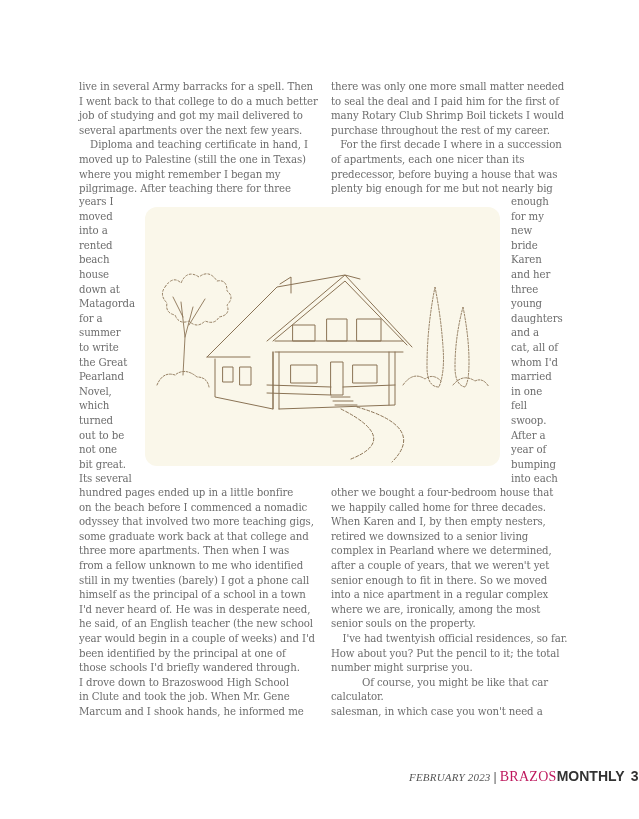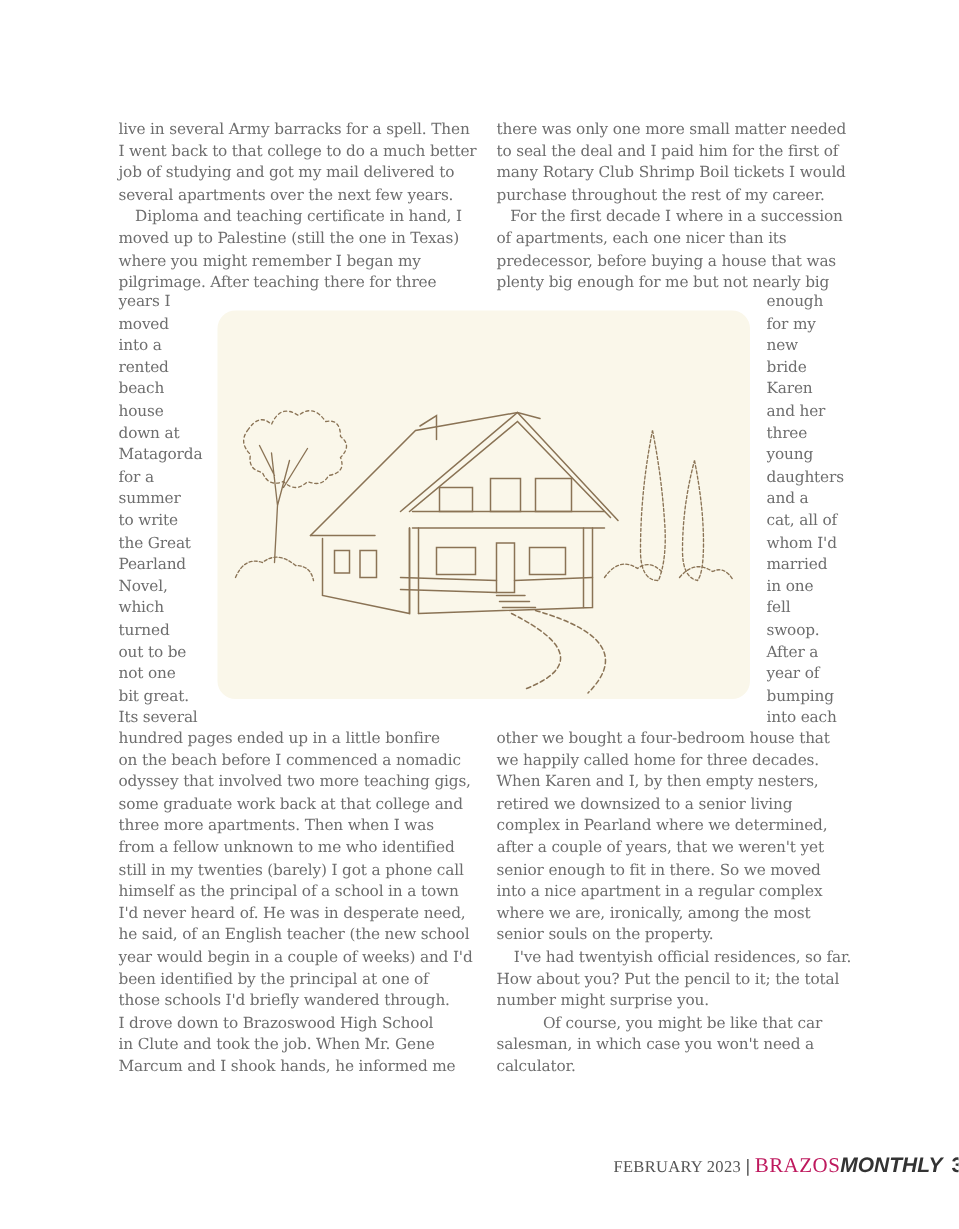--- a/index.html
+++ b/index.html
@@ -19,24 +19,24 @@
   #col-right-bottom { left: 331px; top: 486px; width: 240px; }
   .illus {
     position: absolute; left: 145px; top: 207px; width: 355px; height: 259px;
     background: #faf7ea; border-radius: 12px; overflow: hidden;
   }
   .illus svg { width: 100%; height: 100%; display: block; }
   .footer {
     position: absolute; left: 409px; top: 768px; font-size: 12px; color: #444;
     white-space: nowrap; display: flex; align-items: baseline; gap: 3px;
   }
-  .footer .month { font-family: "Liberation Serif", serif; font-size: 11px; letter-spacing: 0.2px; color: #555; }
+  .footer .month { font-family: "Liberation Serif", serif; font-size: 11px; letter-spacing: 0.2px; color: #555; font-style: italic; }
   .footer .sep { font-family: "Liberation Sans", sans-serif; font-size: 12px; color: #555; }
   .footer .brand1 { font-family: "Liberation Serif", serif; font-size: 14px; letter-spacing: 0.3px; color: #be185d; }
-  .footer .brand2 { font-family: "Liberation Sans", sans-serif; font-weight: bold; font-size: 14px; margin-left: -3px; color: #333; font-style: italic; }
+  .footer .brand2 { font-family: "Liberation Sans", sans-serif; font-weight: bold; font-size: 14px; margin-left: -3px; color: #333; }
   .footer .page { font-family: "Liberation Sans", sans-serif; font-weight: bold; font-size: 14px; margin-left: 3px; color: #333; }
 </style>
 </head>
 <body>
 
 <div id="col-left" class="col">
   <span class="ln">live in several Army barracks for a spell. Then</span>
   <span class="ln">I went back to that college to do a much better</span>
   <span class="ln">job of studying and got my mail delivered to</span>
   <span class="ln">several apartments over the next few years.</span>
@@ -130,22 +130,22 @@
   <span class="ln">complex in Pearland where we determined,</span>
   <span class="ln">after a couple of years, that we weren't yet</span>
   <span class="ln">senior enough to fit in there. So we moved</span>
   <span class="ln">into a nice apartment in a regular complex</span>
   <span class="ln">where we are, ironically, among the most</span>
   <span class="ln">senior souls on the property.</span>
   <span class="ln indent">I've had twentyish official residences, so far.</span>
   <span class="ln">How about you? Put the pencil to it; the total</span>
   <span class="ln">number might surprise you.</span>
   <span class="ln indent">Of course, you might be like that car</span>
+  <span class="ln">calculator.</span>
   <span class="ln">salesman, in which case you won't need a</span>
-  <span class="ln">calculator.</span>
 </div>
 
 <div class="illus">
   <svg viewBox="0 0 355 259" xmlns="http://www.w3.org/2000/svg" fill="none" stroke="#8a7355" stroke-width="1" stroke-linecap="round">
 
     <g stroke-width="0.9">
       <path d="M38 168 L40 130 L36 95 M40 130 L48 100 M38 110 L28 90 M44 118 L60 92"></path>
       <path d="M20 80 q8 -12 16 -4 q6 -14 18 -6 q10 -8 18 4 q10 -2 10 10 q8 6 0 14 q4 10 -8 12 q-4 8 -14 4 q-8 8 -16 0 q-10 4 -14 -6 q-10 -2 -8 -12 q-8 -8 -2 -16z" stroke-dasharray="2 2"></path>
       <path d="M12 178 q6 -14 18 -10 q10 -8 22 2 q10 0 12 10" stroke-dasharray="2 1.5"></path>
     </g>

